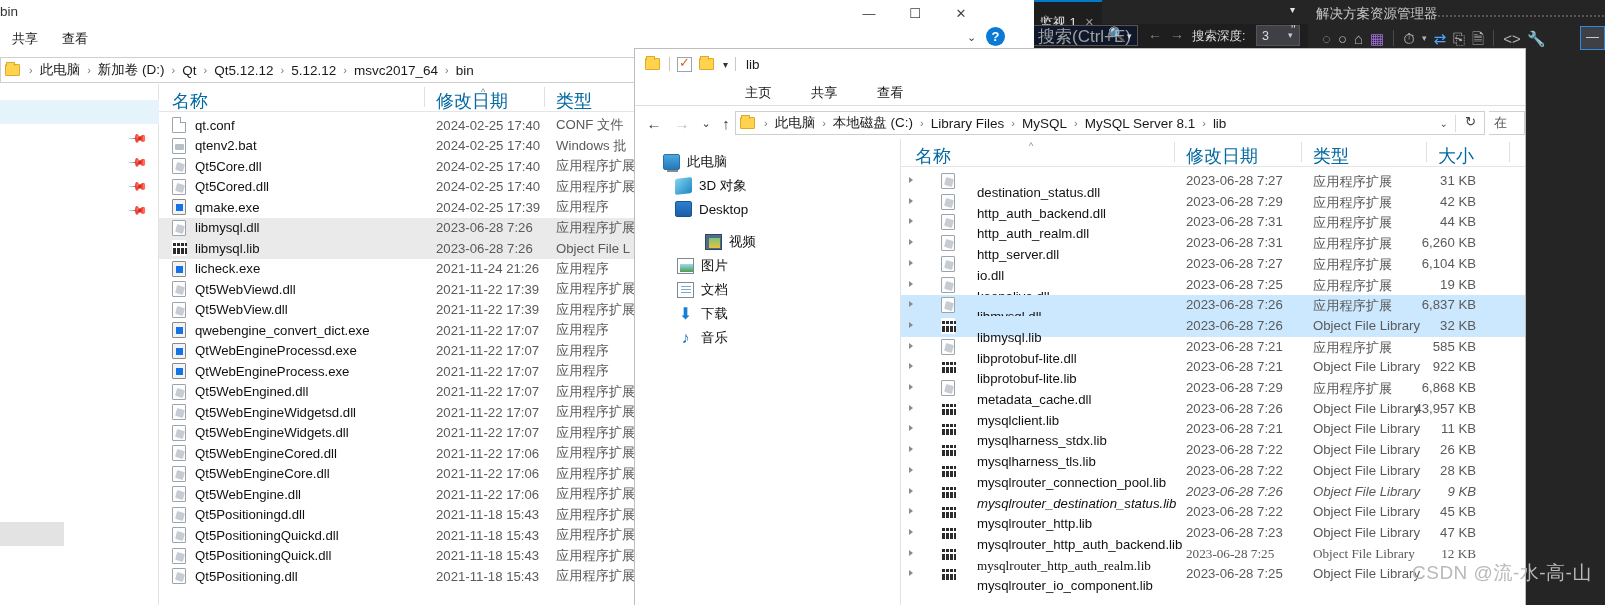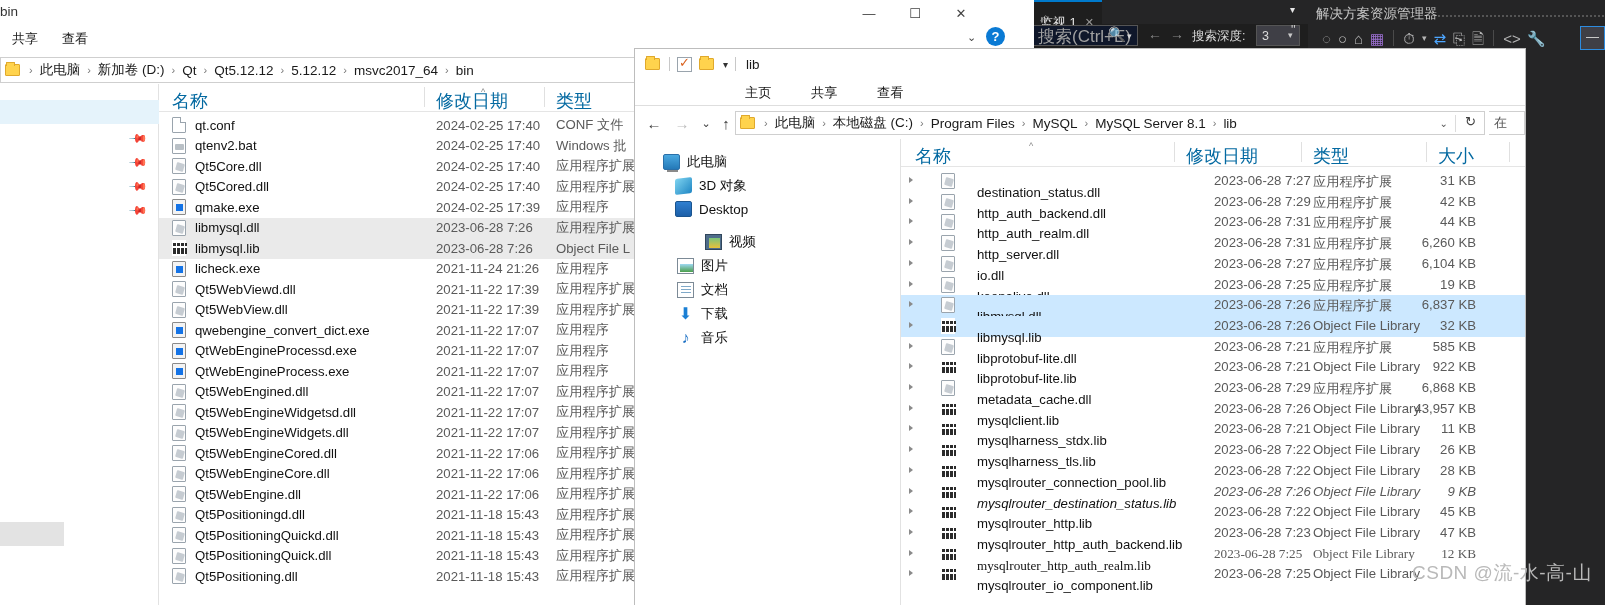--- a/index.html
+++ b/index.html
@@ -248,21 +248,21 @@
   .nv-doc::after { content:''; position:absolute; left:3px; top:3px; width:10px; height:9px; background: repeating-linear-gradient(#7fa9c9 0 1px, #fff 1px 3px); }
   .nv-dl { color: #1a7fd4; font-size: 16px; line-height: 15px; text-align: center; }
   .nv-mu { color: #1a6fc4; font-size: 16px; line-height: 15px; text-align: center; }
 
   .rw-list { position: absolute; left: 266px; top: 90px; width: 624px; height: 467px; background: #fff; }
   .rw-hdr { position: absolute; left: 0; top: 0; width: 624px; height: 28px; border-bottom: 1px solid #e5e5e5; }
   .rrow { position: absolute; left: 0; width: 624px; height: 20.7px; font-size: 13.2px; color: #111; }
   .rrow.sel { background: #cce8ff; }
   .rrow .ficon { position: absolute; left: 40px; top: 2px; }
   .rrow .fname { position: absolute; left: 76px; top: 2px; white-space: nowrap; margin-top: 12px; }
-  .rrow .fdate { position: absolute; left: 285px; top: 2px; color: #5a5a5a; white-space: nowrap; margin-left: 28px; }
+  .rrow .fdate { position: absolute; left: 285px; top: 2px; color: #5a5a5a; white-space: nowrap; }
   .rrow .ftype { position: absolute; left: 412px; top: 2px; color: #5a5a5a; white-space: nowrap; }
   .rrow .fsize { position: absolute; left: 470px; width: 105px; top: 2px; color: #5a5a5a; text-align: right; white-space: nowrap; }
   .tri { position: absolute; left: 8px; top: 6px; width: 0; height: 0;
          border-left: 4px solid #8a8a8a; border-top: 3.5px solid transparent; border-bottom: 3.5px solid transparent; }
 
   .watermark {
     position: absolute; left: 1412px; top: 560px; color: #b9b9b9; font-size: 19px;
     white-space: nowrap; pointer-events: none; letter-spacing: 0.5px;
   }
 </style>
@@ -537,21 +537,21 @@
       <div class="nav-btn" style="left:60px; font-size:11px;">⌄</div>
       <div class="nav-btn" style="left:80px;">↑</div>
 
       <div class="rw-addr">
         <span class="folder-ico"></span>
         <span class="crumb-sep">›</span>
         <span class="crumb">此电脑</span>
         <span class="crumb-sep">›</span>
         <span class="crumb">本地磁盘 (C:)</span>
         <span class="crumb-sep">›</span>
-        <span class="crumb">Program Files</span>
+        <span class="crumb">Library Files</span>
         <span class="crumb-sep">›</span>
         <span class="crumb">MySQL</span>
         <span class="crumb-sep">›</span>
         <span class="crumb">MySQL Server 8.1</span>
         <span class="crumb-sep">›</span>
         <span class="crumb">lib</span>
         <span class="addr-caret" style="right:36px;">⌄</span>
         <span style="position:absolute;right:28px;top:3px;width:1px;height:17px;background:#dcdcdc;"></span>
         <span style="position:absolute;right:8px;top:2px;color:#444;font-size:13px;">↻</span>
       </div>

